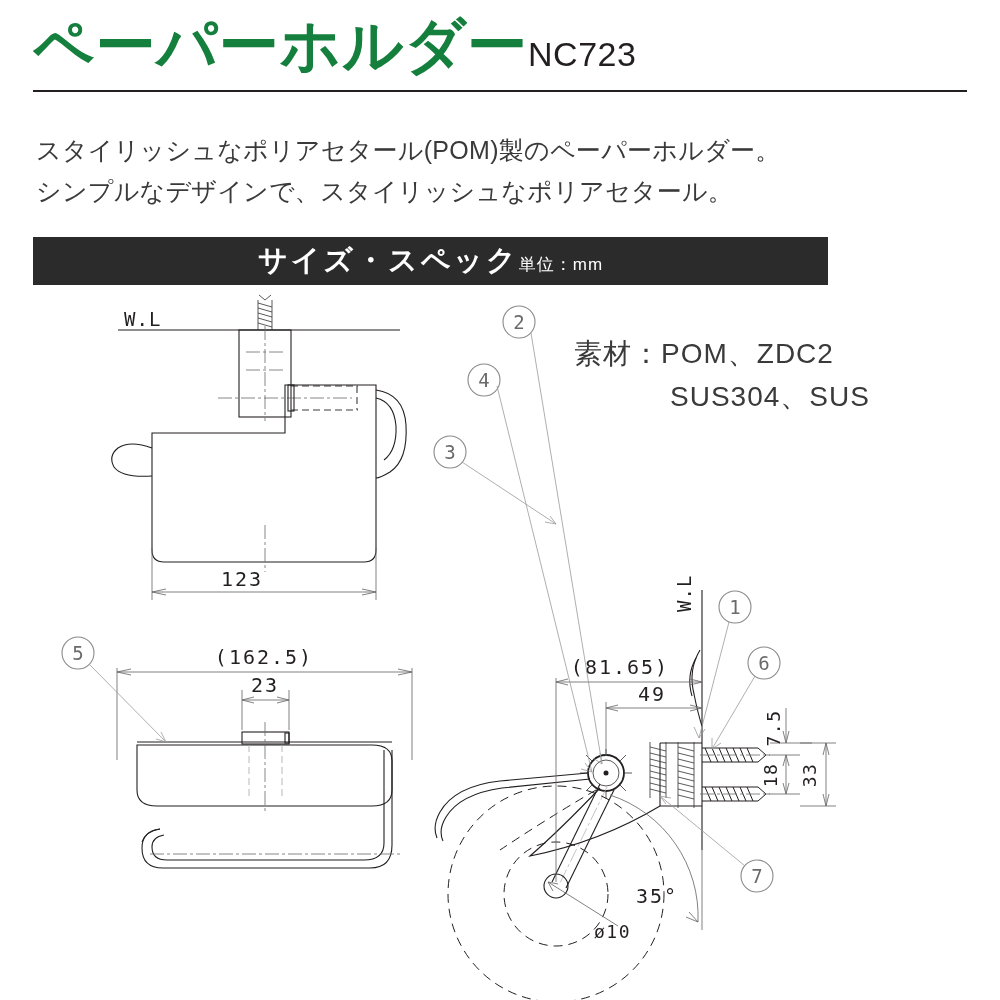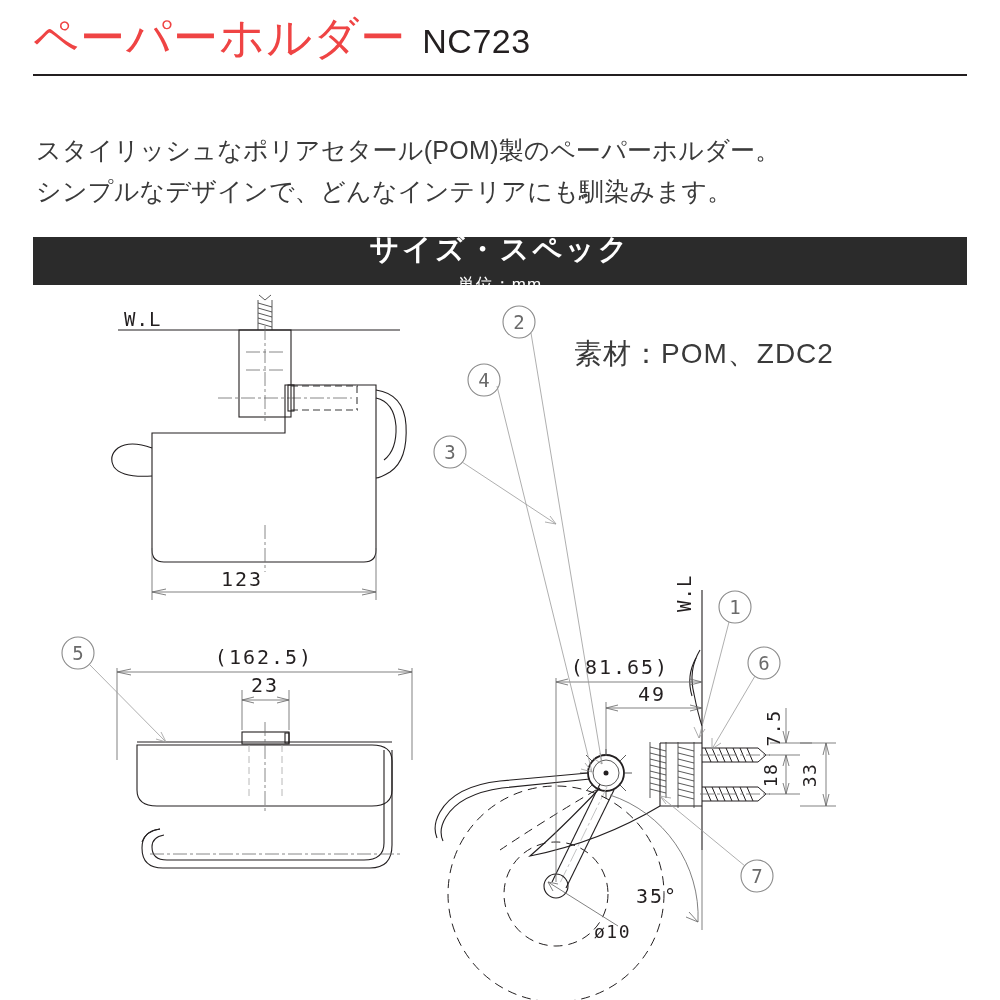--- a/index.html
+++ b/index.html
@@ -11,42 +11,42 @@
     color:#231f20;
     overflow:hidden;
     position:relative;
   }
   .page{width:1000px;height:1000px;position:relative;}
 
   
   .header{position:absolute;left:33px;top:14px;width:934px;}
   .title-row{display:flex;align-items:baseline;white-space:nowrap;}
   .title-main{
-    font-size:45px;font-weight:400;letter-spacing:1px;
-    color:#ef4444;line-height:1.08;
+    font-size:60px;font-weight:700;letter-spacing:1px;
+    color:#15803d;line-height:1.08;
   }
   .title-model{
     font-size:34px;font-weight:400;letter-spacing:0.5px;
-    margin-left:16px;color:#231f20;
+    color:#231f20;
   }
   .title-rule{
     margin-top:11px;width:934px;height:2px;background:#231f20;
   }
 
   
   .desc{position:absolute;left:36px;top:110px;width:930px;margin-top:20px;}
   .desc-line{
     font-size:25px;line-height:1.62;color:#3a3a3a;
     letter-spacing:0.3px;font-weight:400;
   }
 
   
   .banner{
-    position:absolute;left:33px;top:237px;width:934px;height:48px;
-    background:#2b2b2b;display:flex;align-items:center;justify-content:center;flex-direction:column;
+    position:absolute;left:33px;top:237px;width:795px;height:48px;
+    background:#2b2b2b;display:flex;align-items:center;justify-content:center;
   }
   .banner-title{
     color:#ffffff;font-size:29px;font-weight:700;letter-spacing:3px;
   }
   .banner-unit{
     color:#ffffff;font-size:17px;font-weight:400;
     letter-spacing:1px;position:relative;top:3px;
   }
 
   
@@ -94,30 +94,31 @@
   <div class="header">
     <div class="title-row">
       <span class="title-main">ペーパーホルダー</span>
       <span class="title-model">NC723</span>
     </div>
     <div class="title-rule"></div>
   </div>
 
   <div class="desc">
     <div class="desc-line">スタイリッシュなポリアセタール(POM)製のペーパーホルダー。</div>
-    <div class="desc-line">シンプルなデザインで、どんなインテリアにも馴染みます。</div>
+    <div class="desc-line">シンプルなデザインで、スタイリッシュなポリアセタール。</div>
   </div>
 
   <div class="banner">
     <span class="banner-title">サイズ・スペック</span>
     <span class="banner-unit">単位：mm</span>
   </div>
 
   <div class="material">
     <div class="mat-line">素材：POM、ZDC2</div>
+    <div class="mat-line indent">SUS304、SUS</div>
   </div>
 
   <div class="drawing">
     <svg width="1000" height="710" viewBox="0 0 1000 710">
 
       <g>
 
         <line class="ln" x1="118" y1="40" x2="400" y2="40"></line>
 
         <g class="ln-thin">

